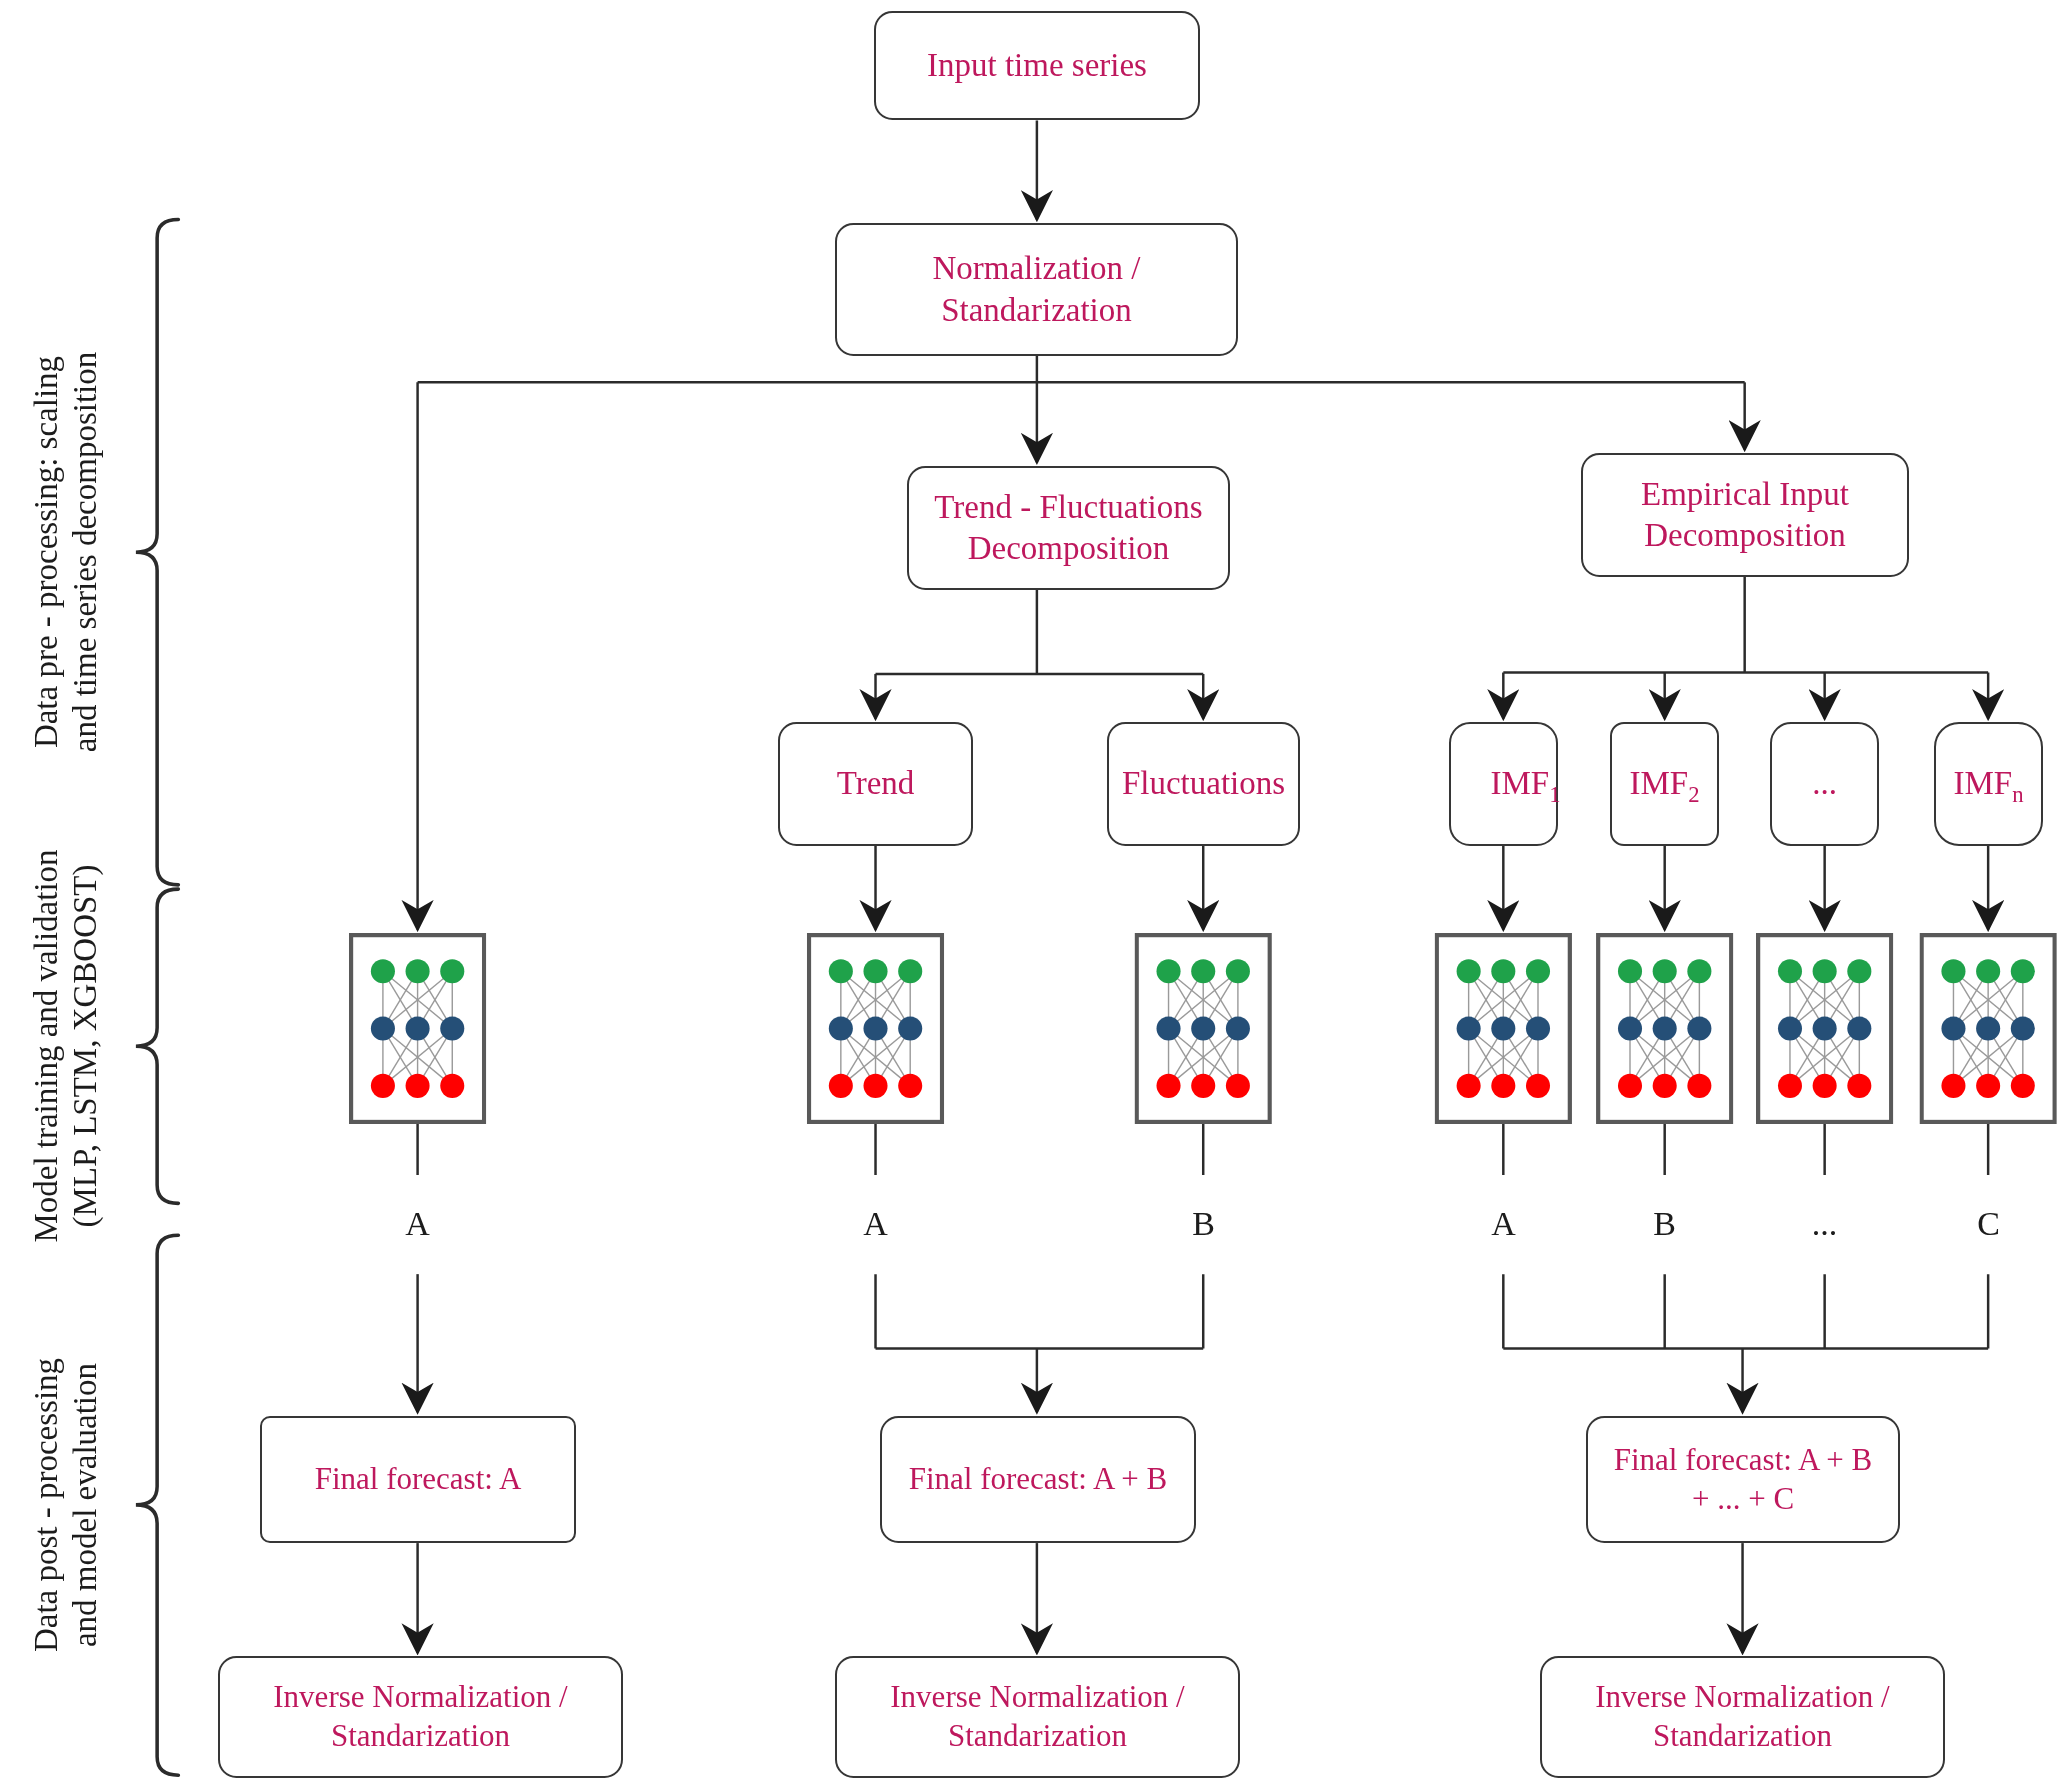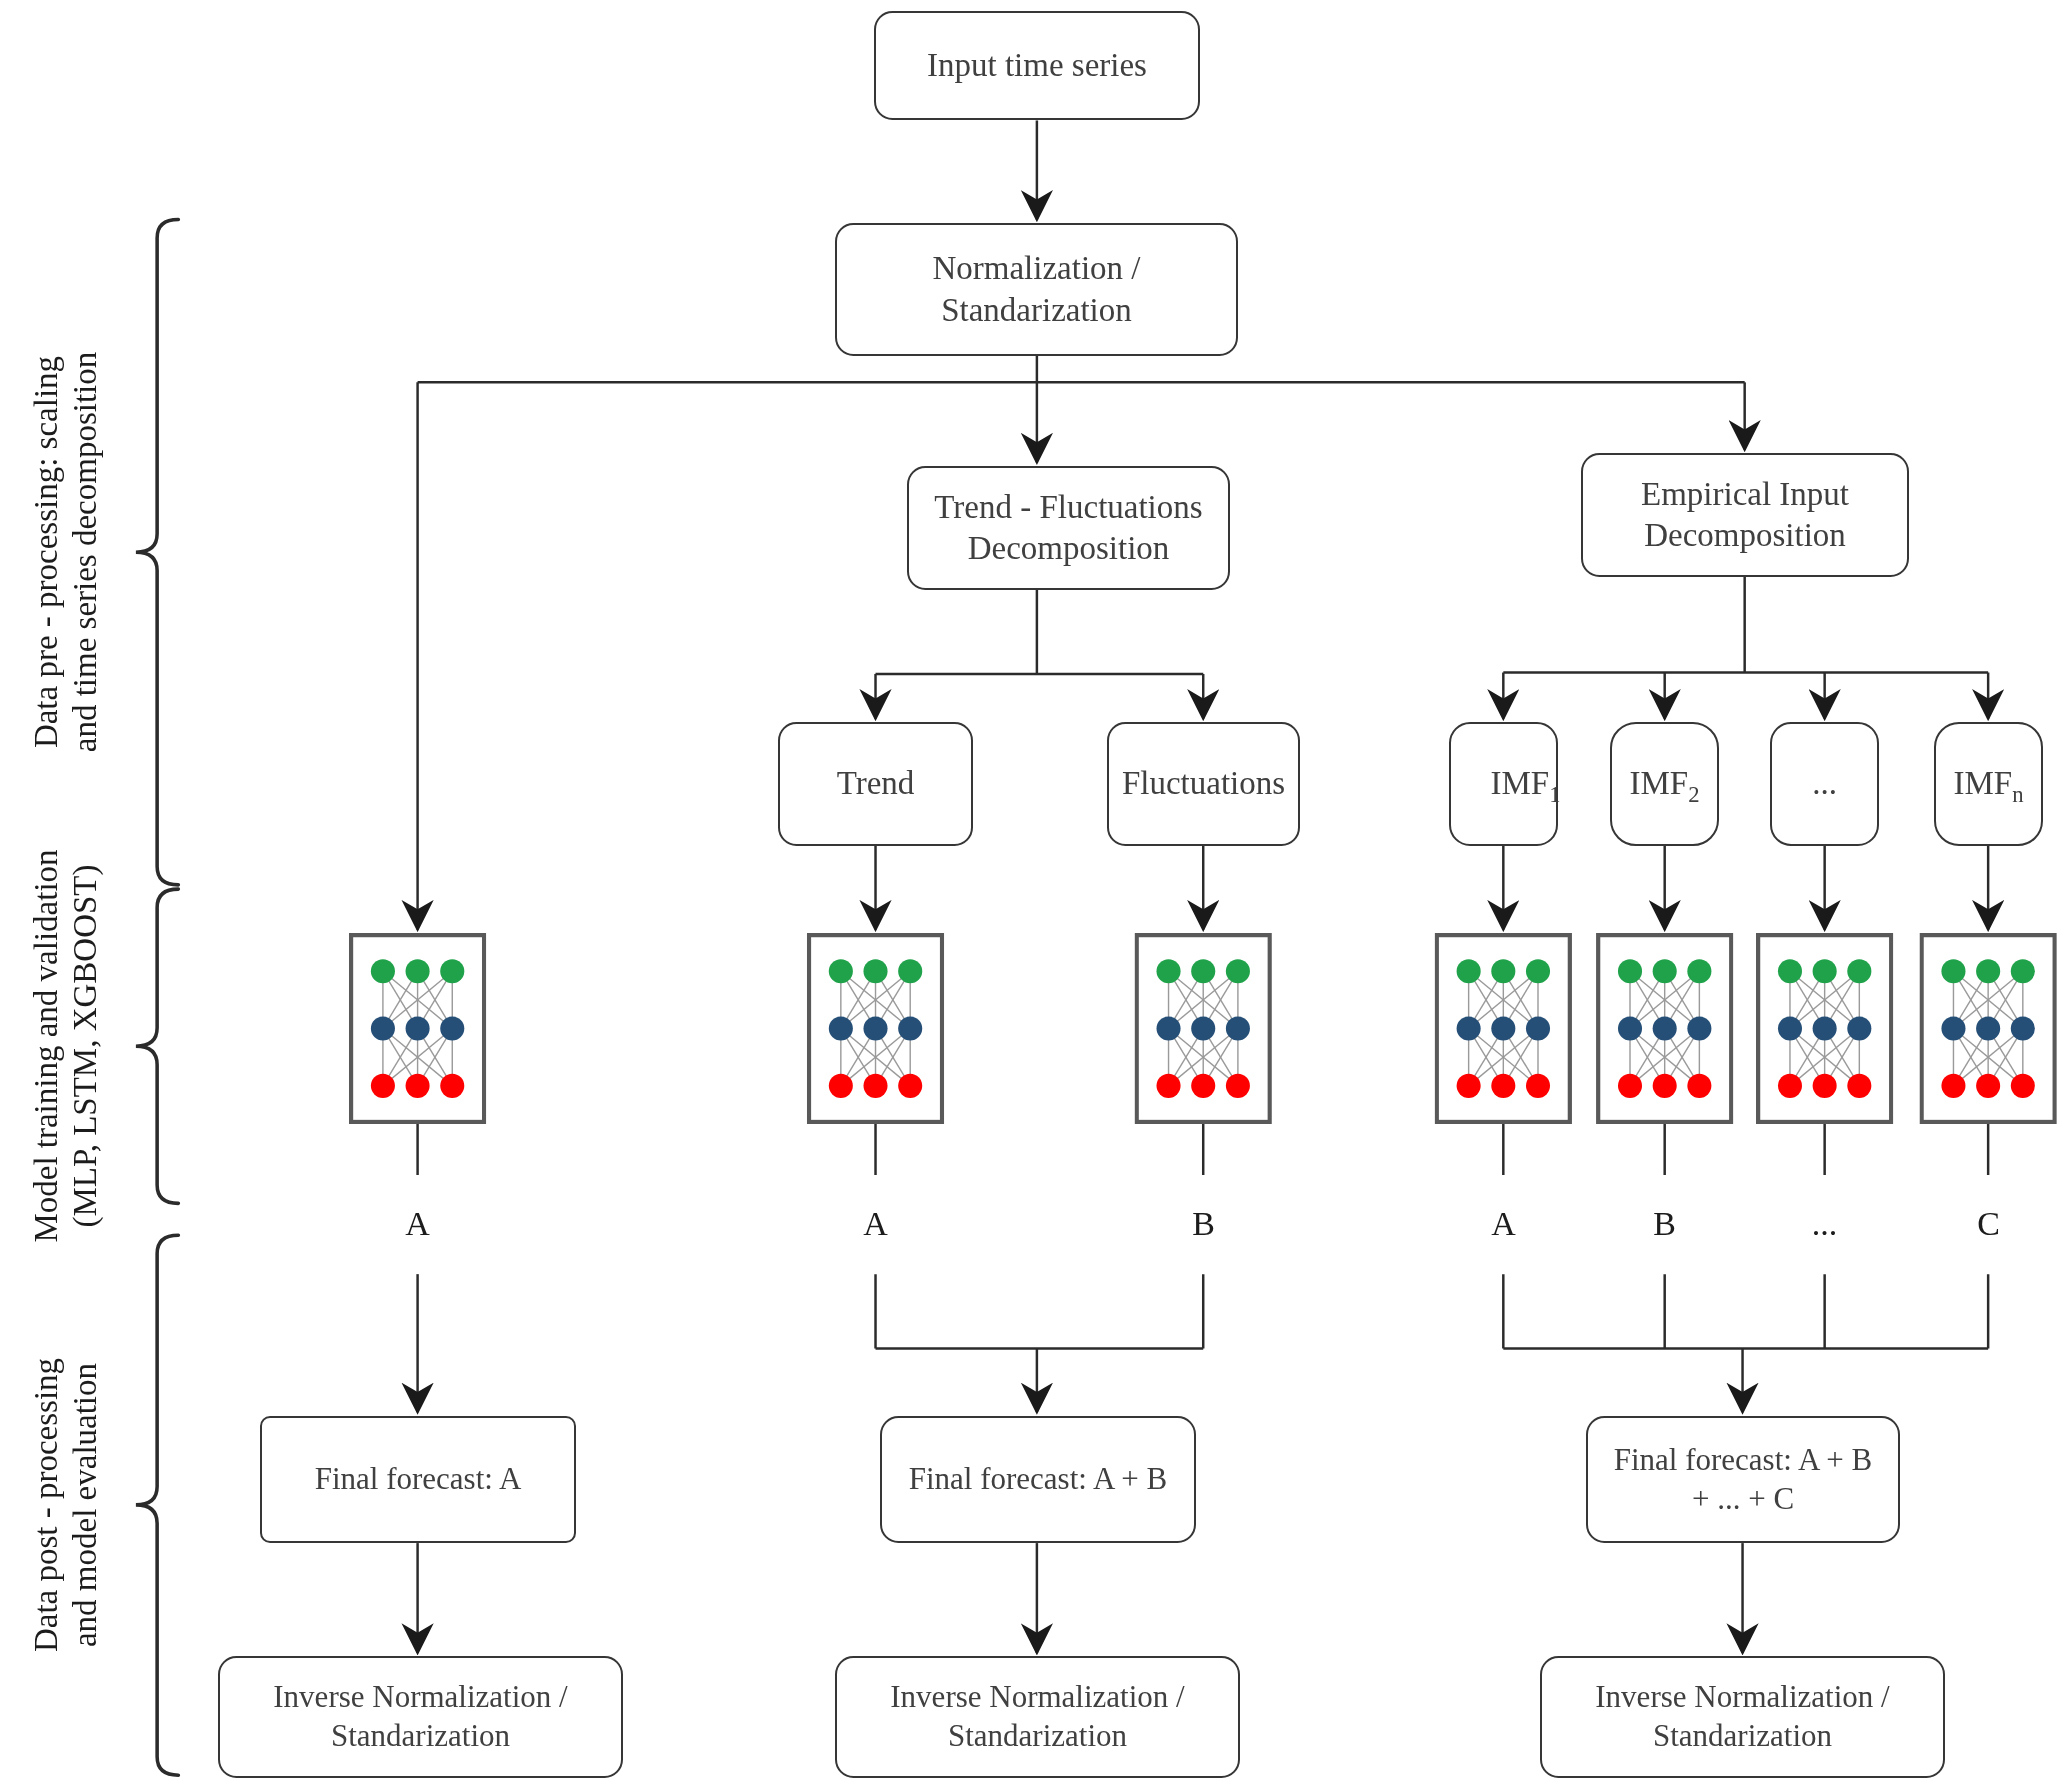--- a/index.html
+++ b/index.html
@@ -15,21 +15,21 @@
   .box{
     position:absolute;
     box-sizing:border-box;
     background:#ffffff;
     border:2.8px solid #363636;
     border-radius:18.4px;
     display:flex;flex-direction:column;
     align-items:center;justify-content:center;
     text-align:center;
     font-size:33px;line-height:1.25;
-    color:#404040;
+    color:#be185d;
   }
   .box .ln{display:block;}
   .box sub{font-size:22.7px;line-height:0;}
   .letter{
     position:absolute;width:85px;height:57px;
     display:flex;align-items:center;justify-content:center;
     font-size:34px;color:#1c1c1c;
   }
   .rotlabel{
     position:absolute;
@@ -181,21 +181,21 @@
     <span class="ln">Fluctuations</span>
   </div>
 
   <div class="box" style="left:778px;top:722px;width:195px;height:124px;">
     <span class="ln">Trend</span>
   </div>
 
   <div class="box" style="left:1449px;top:722px;width:109px;height:124px;border-radius:21px;padding-left:44px;">
     <span class="ln"><span>IMF</span><sub>1</sub></span>
   </div>
-  <div class="box" style="left:1610px;top:722px;width:109px;height:124px;border-radius:26px;">
+  <div class="box" style="left:1610px;top:722px;width:109px;height:124px;border-radius:14px;">
     <span class="ln"><span>IMF</span><sub>2</sub></span>
   </div>
   <div class="box" style="left:1770px;top:722px;width:109px;height:124px;border-radius:21px;">
     <span class="ln"><span>...</span><sub></sub></span>
   </div>
   <div class="box" style="left:1934px;top:722px;width:109px;height:124px;border-radius:25px;">
     <span class="ln"><span>IMF</span><sub>n</sub></span>
   </div>
 
   <div class="letter" style="left:375px;top:1195px;">A</div>

